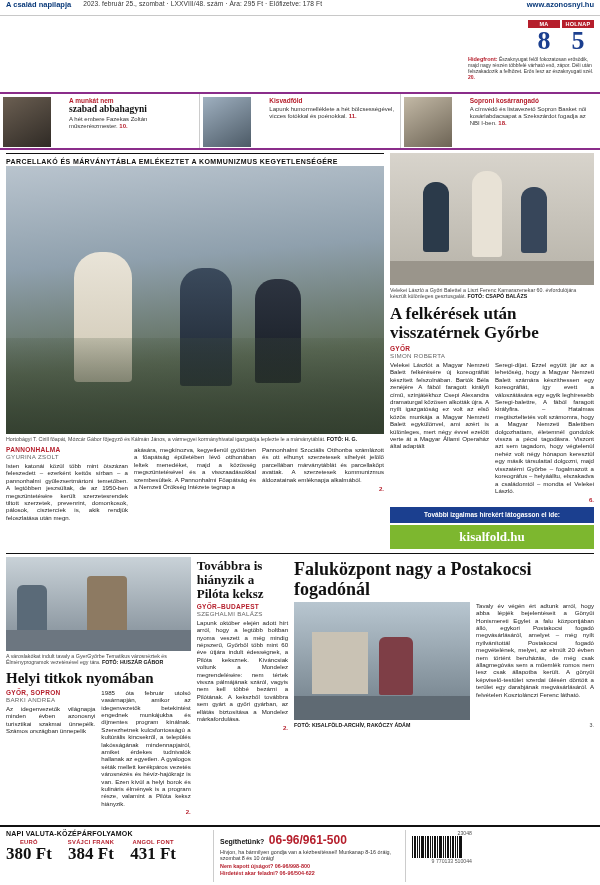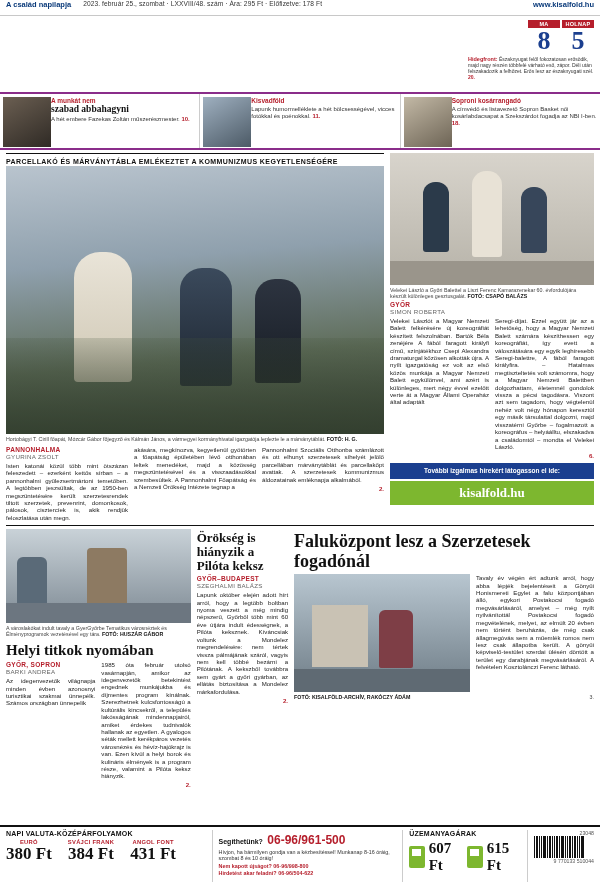--- a/index.html
+++ b/index.html
@@ -65,21 +65,21 @@
   .weather b { color: #b51e2b; font-size: 5.5px; }
   .weather .more { color: #b51e2b; font-weight: bold; }
 
   
   .promo {
     display: flex; gap: 0;
     border-top: 2px solid #8a2d8a;
     border-bottom: 2px solid #8a2d8a;
     height: 58px; margin: 2px 0 0 0;
   }
-  .promo-item { display: flex; flex: 1; border-right: 1px solid #ccc; padding: 3px; gap: 0; }
+  .promo-item { display: flex; flex: 1; border-right: 1px solid #ccc; padding: 3px; gap: 18px; }
   .promo-item:last-child { border-right: none; }
   .promo-thumb { width: 48px; height: 50px; flex: 0 0 48px; background-size: cover; }
   .promo-txt { flex: 1; overflow: hidden; }
   .promo-kicker { font-size: 6.5px; font-weight: bold; color: #b51e2b; line-height: 7px; }
   .promo-title {
     font-family: "Liberation Serif", serif;
     font-size: 9.5px; font-weight: bold; color: #111; line-height: 10px; margin-top: 0px;
   }
   .promo-sub { font-size: 6px; line-height: 7px; color: #333; margin-top: 2px; }
   .promo-sub .pg { color: #b51e2b; font-weight: bold; }
@@ -180,21 +180,21 @@
   .imgph { background: linear-gradient(160deg,#9aa7b3,#6f7d8a); }
 </style>
 </head>
 <body>
 
 <div class="page">
 
   <div class="topbar">
     <span class="topbar-left">A család napilapja</span>
     <span class="topbar-mid">2023. február 25., szombat  ·  LXXVIII/48. szám  ·  Ára: 295 Ft  ·  Előfizetve: 178 Ft</span>
-    <span class="topbar-right">www.kisalfold.hu</span>
+    <span class="topbar-right">www.azonosnyi.hu</span>
   </div>
 
   <div class="masthead">
     <div class="datebox">
       <div class="datebox-row">
         <div class="datecell">
           <div class="lbl">MA</div>
           <div class="num">8</div>
         </div>
         <div class="datecell">
@@ -282,20 +282,21 @@
       <div class="photo" style="height:132px;background:linear-gradient(180deg,#d8d4cc,#b6b2a8);position:relative;">
         <div style="position:absolute;left:16%;top:22%;width:26px;height:70px;background:#2b3a4a;border-radius:12px 12px 3px 3px;"></div>
         <div style="position:absolute;left:40%;top:14%;width:30px;height:86px;background:#e8e2d6;border-radius:14px 14px 3px 3px;"></div>
         <div style="position:absolute;left:64%;top:26%;width:26px;height:66px;background:#37465a;border-radius:12px 12px 3px 3px;"></div>
         <div style="position:absolute;left:0;bottom:0;width:100%;height:18%;background:#9a958b;"></div>
       </div>
       <div class="caption">
         <span>Velekei László a Győri Balettel a Liszt Ferenc Kamarazenekar 60. évfordulójára készült különleges gesztusgalát.</span>
         <b>FOTÓ: CSAPÓ BALÁZS</b>
       </div>
+      <div class="r-head">A felkérések után visszatérnek Győrbe</div>
       <div class="place">GYŐR</div>
       <div class="byline">SIMON ROBERTA</div>
       <div style="display:flex;gap:6px;">
         <div style="flex:1;">
           <div class="body">Velekei Lászlót a Magyar Nemzeti Balett felkérésére új koreográfiát készített felszolnában. Bartók Béla zenéjére A fából faragott királyfi című, színjátékhoz Csepi Alexandra dramaturgal kőzösen alkották újra. A nyílt igazgatóság ez volt az első közös munkája a Magyar Nemzeti Balett egykülönvel, ami azért is különleges, mert négy évvel ezelőtt verte át a Magyar Állami Operaház által adaptált</div>
         </div>
         <div style="flex:1;">
           <div class="body">Seregi-díjat. Ezzel együtt jár az a lehetőség, hogy a Magyar Nemzeti Balett számára készíthessen egy koreográfiát, így evett a váloszátására egy egyik leghíresebb Seregi-balettre, A fából faragott királyfira. – Hatalmas megtiszteltetés volt számomra, hogy a Magyar Nemzeti Balettben dolgozhattam, életemnél gondolok vissza a pécsi tagodásra. Viszont azt sem tagadom, hogy végtelenül nehéz volt négy hónapon keresztül egy másik társulattal dolgozni, majd visszatérni Győrbe – fogalmazott a koreográfus – helyáálltu, elszakadva a családomtól – mondta el Velekei László.</div>
           <div class="body" style="text-align:right;margin-top:2px;">
             <span class="cont">6.</span>
@@ -333,31 +334,31 @@
         <div style="flex:1;">
           <div class="body">1985 óta február utolsó vasárnapján, amikor az idegenvezetők betekintést engednek munkájukba és díjmentes program kínálnak. Szerezhetnek kulcsfontosságú a kultúrális kincsekről, a település lakósságának mindennapjairól, amiket érdekes tudnivalók hallanak az egyetlen. A gyalogos séták mellett kerékpáros vezetés városnézés és hévíz-hajókrajz is van. Ezen kívül a helyi borok és kulináris élmények is a program része, valamint a Pilóta keksz hiányzik.</div>
           <div class="body" style="text-align:right;margin-top:1px;">
             <span class="cont">2.</span>
           </div>
         </div>
       </div>
     </div>
 
     <div class="b2">
-      <div class="mid-head">Örökség is hiányzik a Pilóta keksz</div>
+      <div class="mid-head">Továbbra is hiányzik a Pilóta keksz</div>
       <div class="place">GYŐR–BUDAPEST</div>
       <div class="byline">SZEGHALMI BALÁZS</div>
       <div class="body">Lapunk október elején adott hírt arról, hogy a legtöbb boltban nyoma veszett a még mindig népszerű, Győrből több mint 60 éve útjára indult édességnek, a Pilóta keksznek. Kíváncsiak voltunk a Mondelez megrendelésére: nem tértek vissza pálmájának száról, vagyis nem kell többé bezárni a Pilótának. A kekszből továbbra sem gyárt a győri gyárban, az ellátás biztosítása a Mondelez márkafordulása.</div>
       <div class="body" style="text-align:right;margin-top:2px;">
         <span class="cont">2.</span>
       </div>
     </div>
 
     <div class="b3">
-      <div class="big-head">Faluközpont lesz a Szerzetesek fogadónál</div>
+      <div class="big-head">Faluközpont nagy a Postakocsi fogadónál</div>
       <div style="display:flex;gap:6px;">
         <div style="flex:0 0 176px;">
           <div class="photo" style="height:118px;background:linear-gradient(180deg,#b8c6d0,#6e7c86);position:relative;">
             <div style="position:absolute;left:10%;top:26%;width:56px;height:62px;background:#c9c2b4;"></div>
             <div style="position:absolute;left:48%;top:30%;width:34px;height:58px;background:#7e3e46;border-radius:6px 6px 2px 2px;"></div>
             <div style="position:absolute;left:0;bottom:0;width:100%;height:20%;background:#5f6a73;"></div>
           </div>
         </div>
         <div style="flex:1;">
           <div class="body">Tavaly év végén ért adtunk arról, hogy abba lépjék bejelentéseit a Gönyűi Honismereti Egylet a falu központjában álló, egykori Postakocsi fogadó megvásárlásáról, amelyet – még nyílt nyilvánítottál Postakocsi fogadó megvételének, melyet, az elmúlt 20 évben nem történt beruházás, de még csak állagmegóvás sem a műemlék romos nem lesz csak állapotba került. A gönyűi képviselő-testület szerdai ülésén döntött a terület egy darabjának megvásárlásáról. A felvételen Kosztolánczi Ferenc látható.</div>
@@ -392,29 +393,20 @@
     <div class="bb" style="width:186px;">
       <div>
         <span class="help-title">Segíthetünk?</span>
         <span class="help-num">06-96/961-500</span>
       </div>
       <div class="help-line">Hívjon, ha bármilyen gondja van a kézbesítéssel! Munkanap 8-16 óráig, szombat 8 és 10 óráig!</div>
       <div class="help-line"><span class="rd">Nem kapott újságot? 06-96/998-800</span></div>
       <div class="help-line"><span class="rd">Hirdetést akar feladni? 06-96/504-622</span></div>
     </div>
 
-    <div class="bb" style="width:120px;">
-      <div class="bb-title">ÜZEMANYAGÁRAK</div>
-      <div class="fuel-box">
-        <div class="pump"></div>
-        <div class="fuel-price">607 Ft</div>
-        <div class="pump"></div>
-        <div class="fuel-price">615 Ft</div>
-      </div>
-    </div>
 
     <div style="width:60px;text-align:right;">
       <div class="small-muted">23048</div>
       <div class="barcode">
         <i style="width:1px"></i>
           <i style="width:2px"></i>
           <i style="width:1px"></i>
           <i style="width:1px"></i>
         <i style="width:3px"></i>
           <i style="width:1px"></i>

